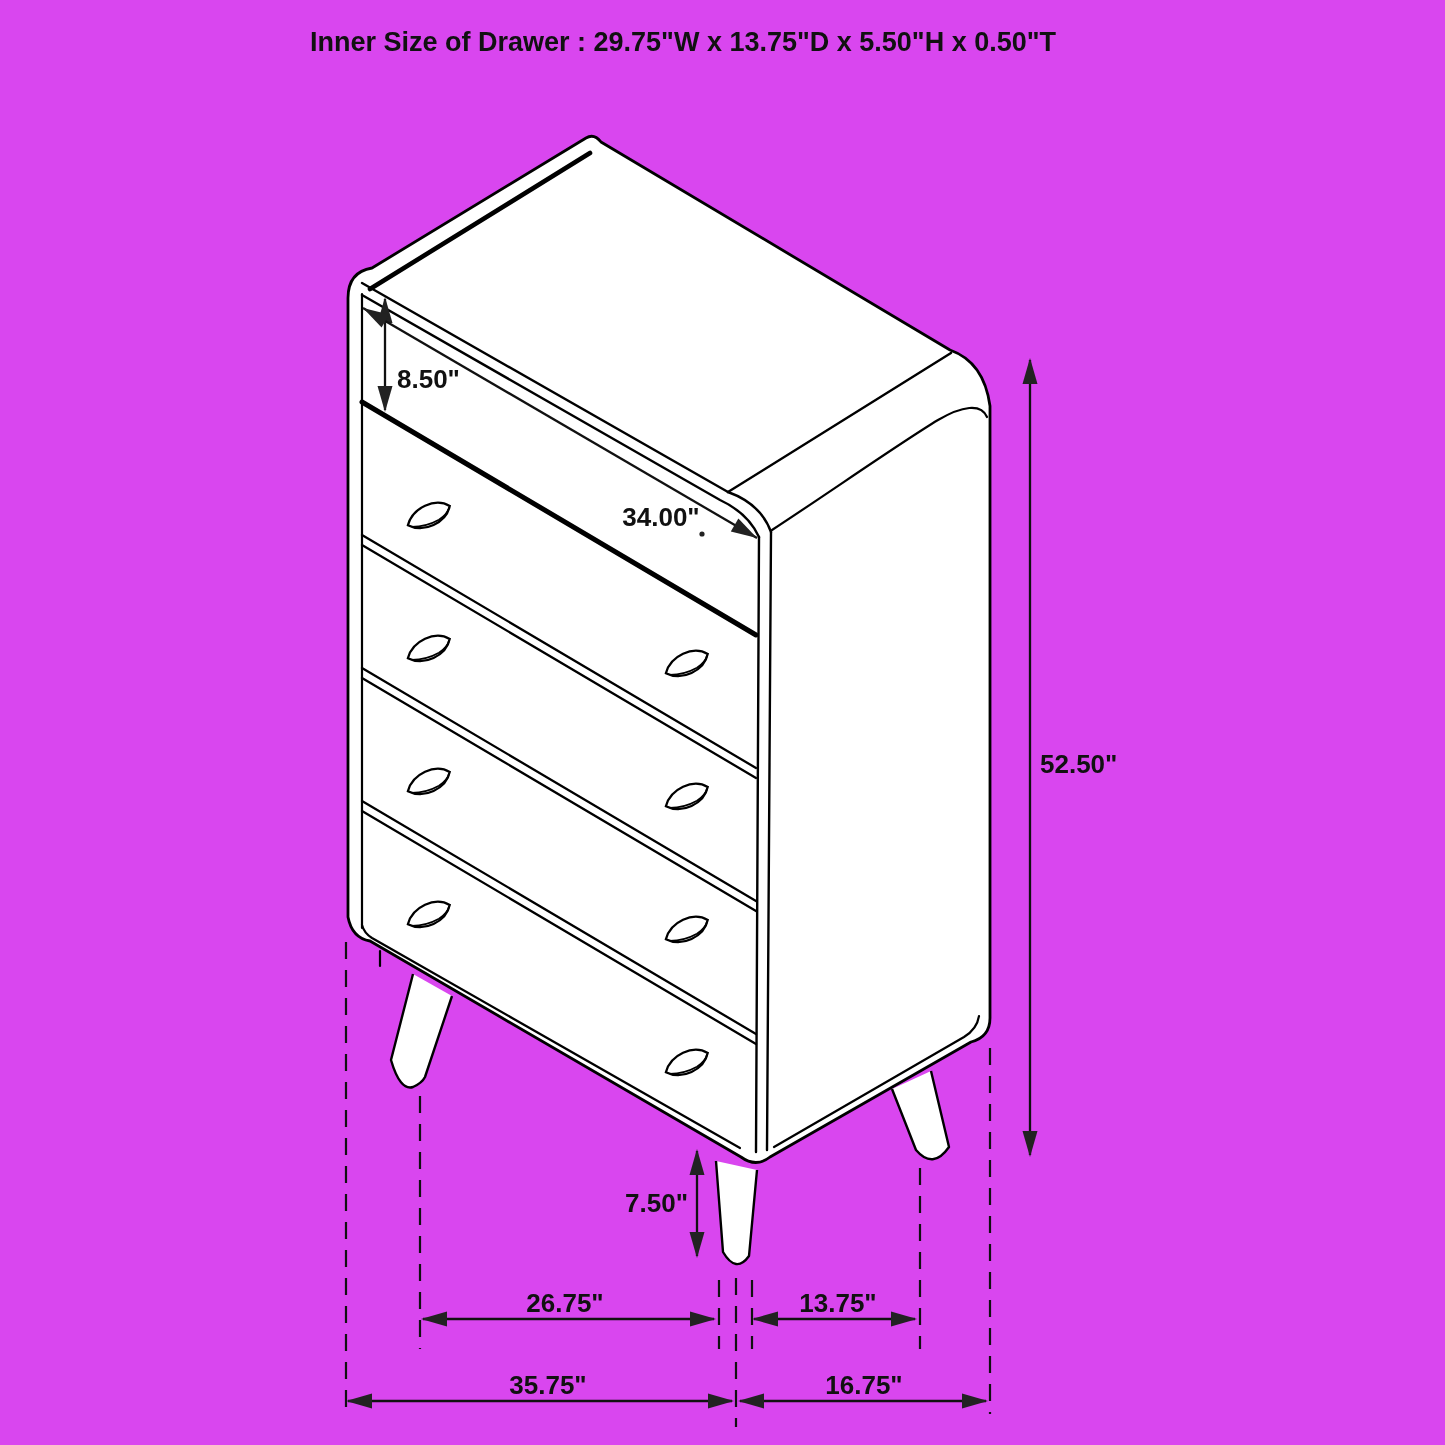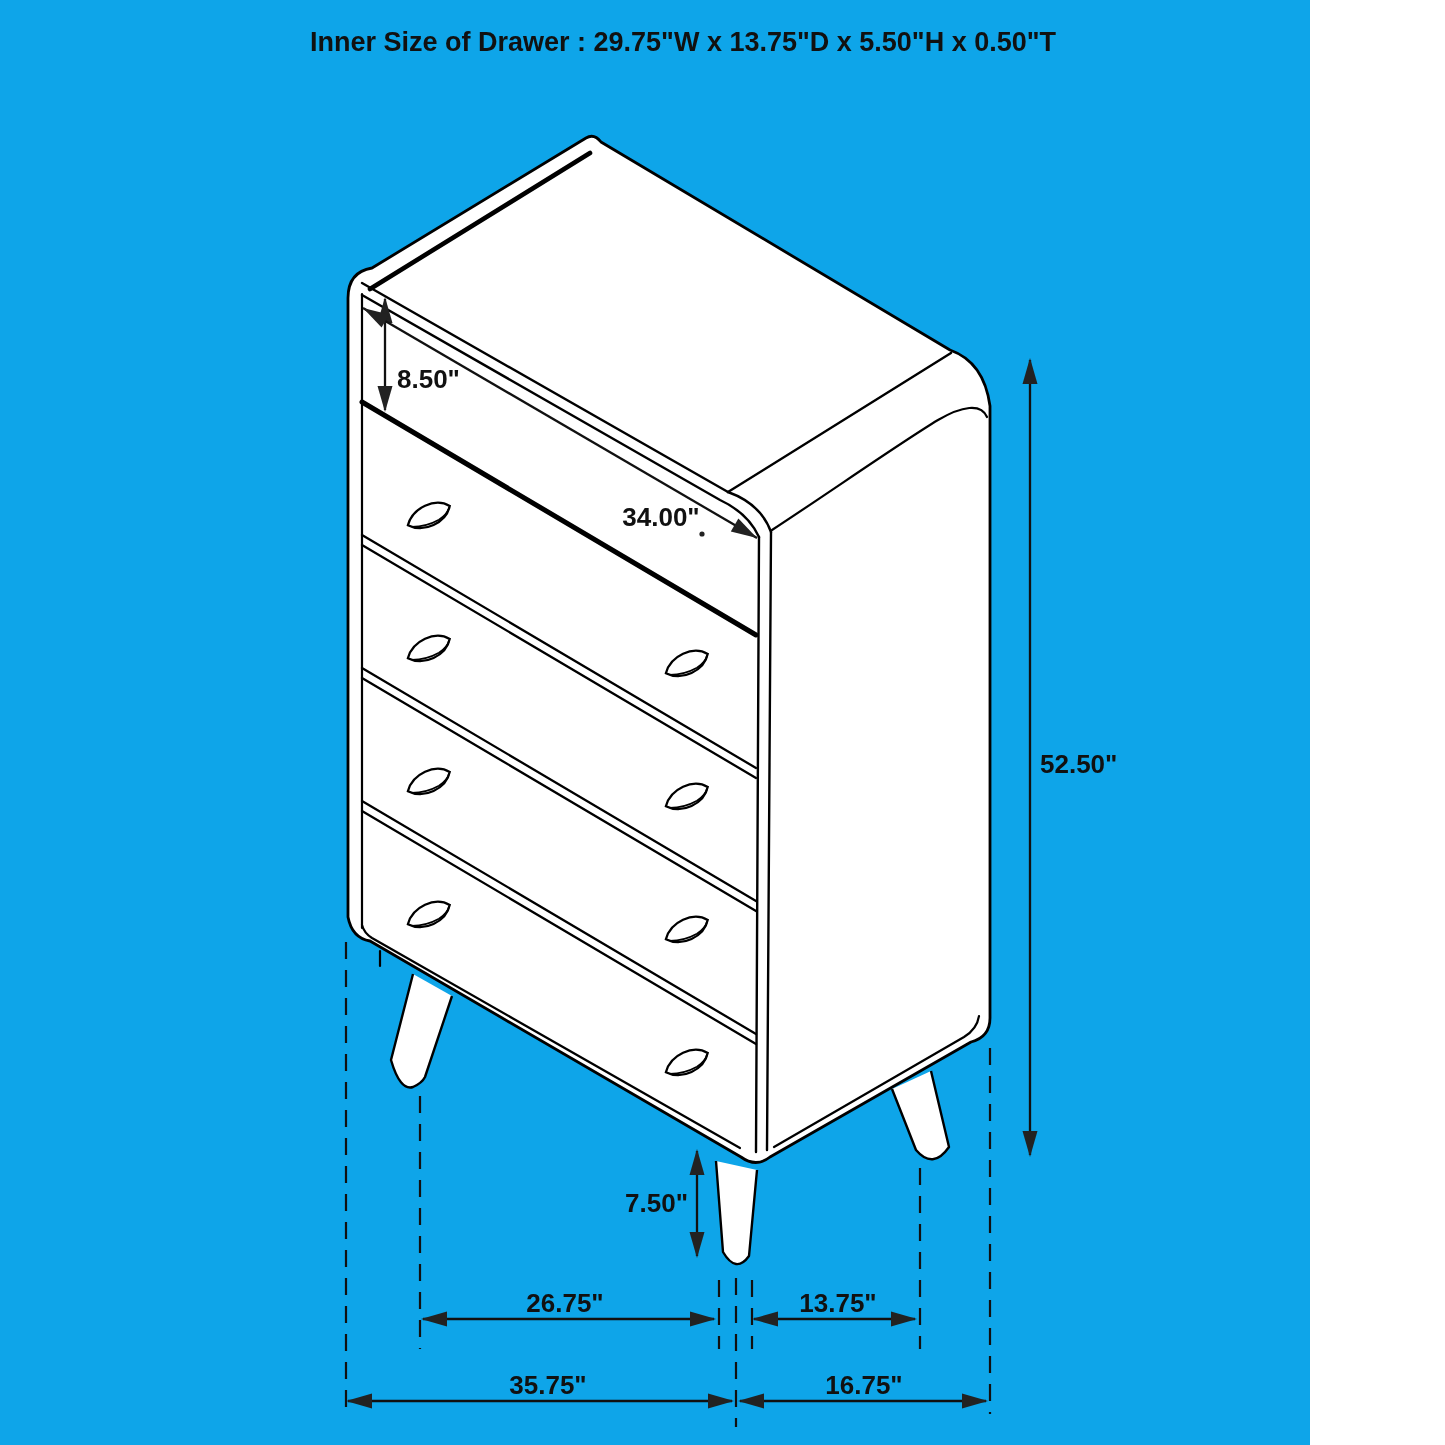--- a/index.html
+++ b/index.html
@@ -2,23 +2,23 @@
 <html><head>
 <meta charset="utf-8">
 <style>
   html, body {
     margin: 0;
     padding: 0;
     background: #ffffff;
   }
   .canvas {
     position: relative;
-    width: 1310px;
+    width: 1445px;
     height: 1445px;
-    background: #0ea5e9;
+    background: #d946ef;
     overflow: hidden;
     font-family: "Liberation Sans", sans-serif;
   }
   svg { display: block; }
   .outline   { fill: #ffffff; stroke: #000000; stroke-width: 2.8; stroke-linejoin: round; }
   .edge      { fill: none; stroke: #000000; stroke-width: 2.4; stroke-linecap: round; }
   .edge-thin { fill: none; stroke: #000000; stroke-width: 2.2; stroke-linecap: round; }
   .ridge     { fill: none; stroke: #000000; stroke-width: 4.6; stroke-linecap: round; }
   .divider-thick { fill: none; stroke: #000000; stroke-width: 5;   stroke-linecap: round; }
   .divider-thin  { fill: none; stroke: #000000; stroke-width: 2.3; stroke-linecap: round; }

